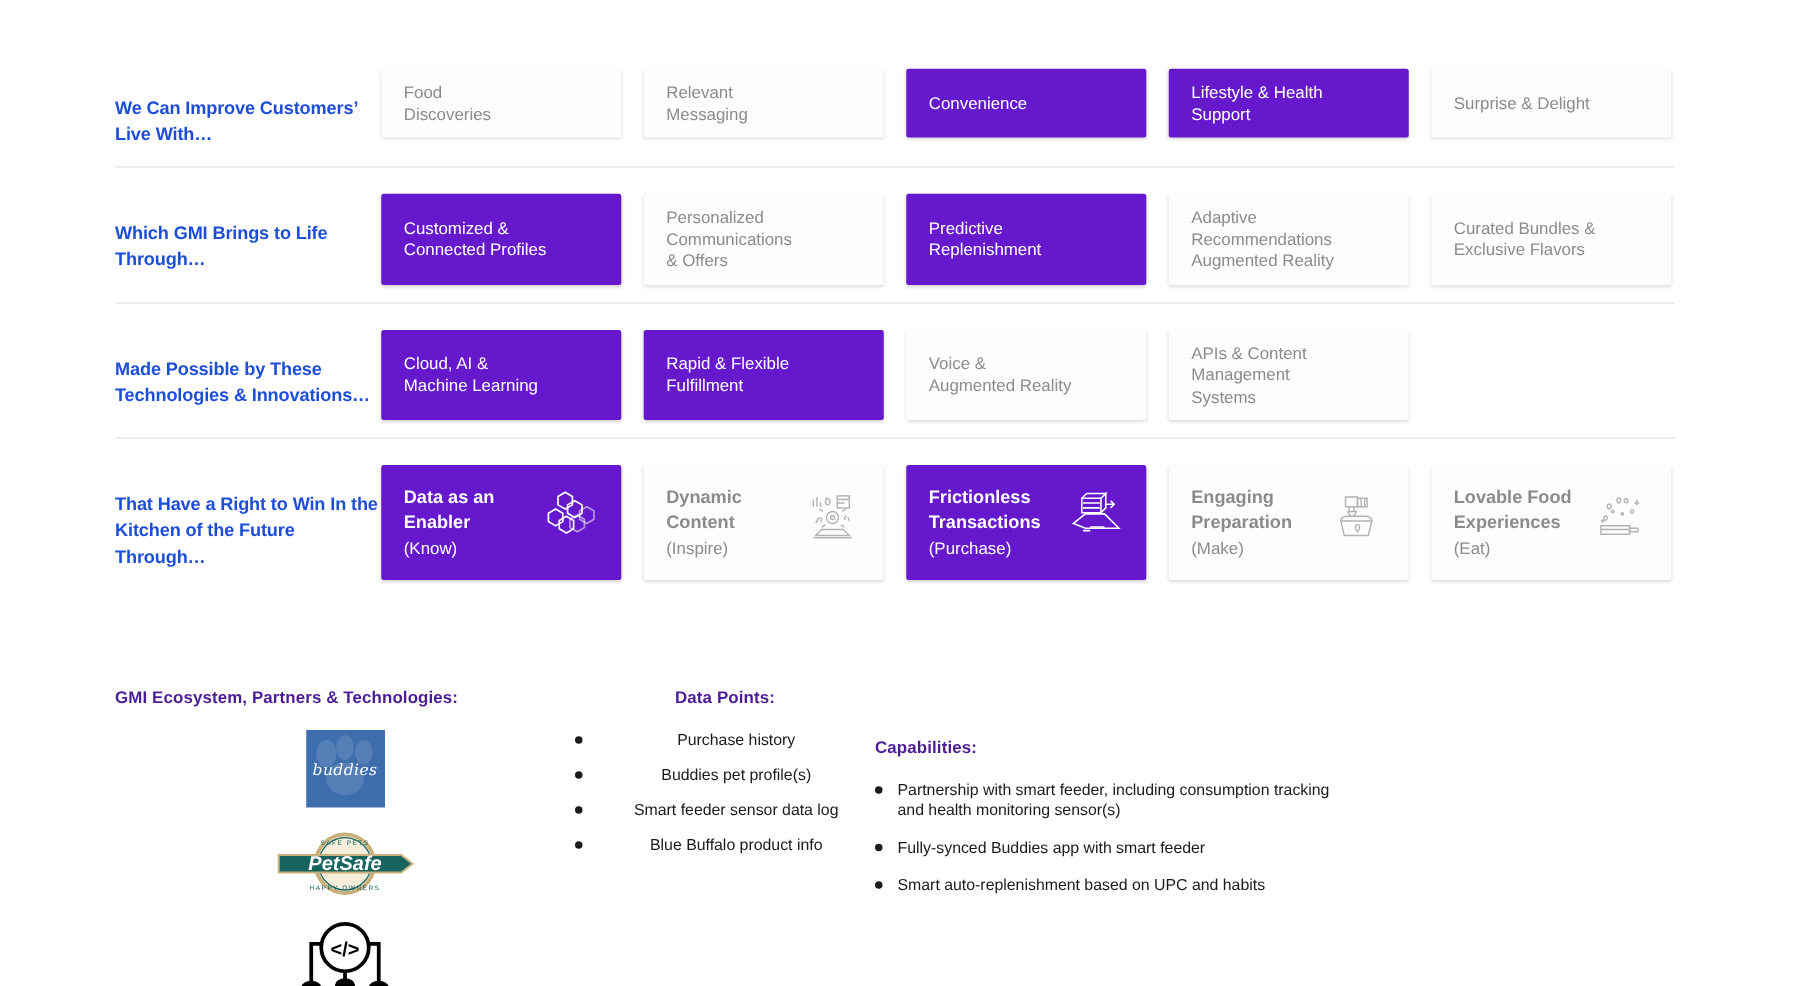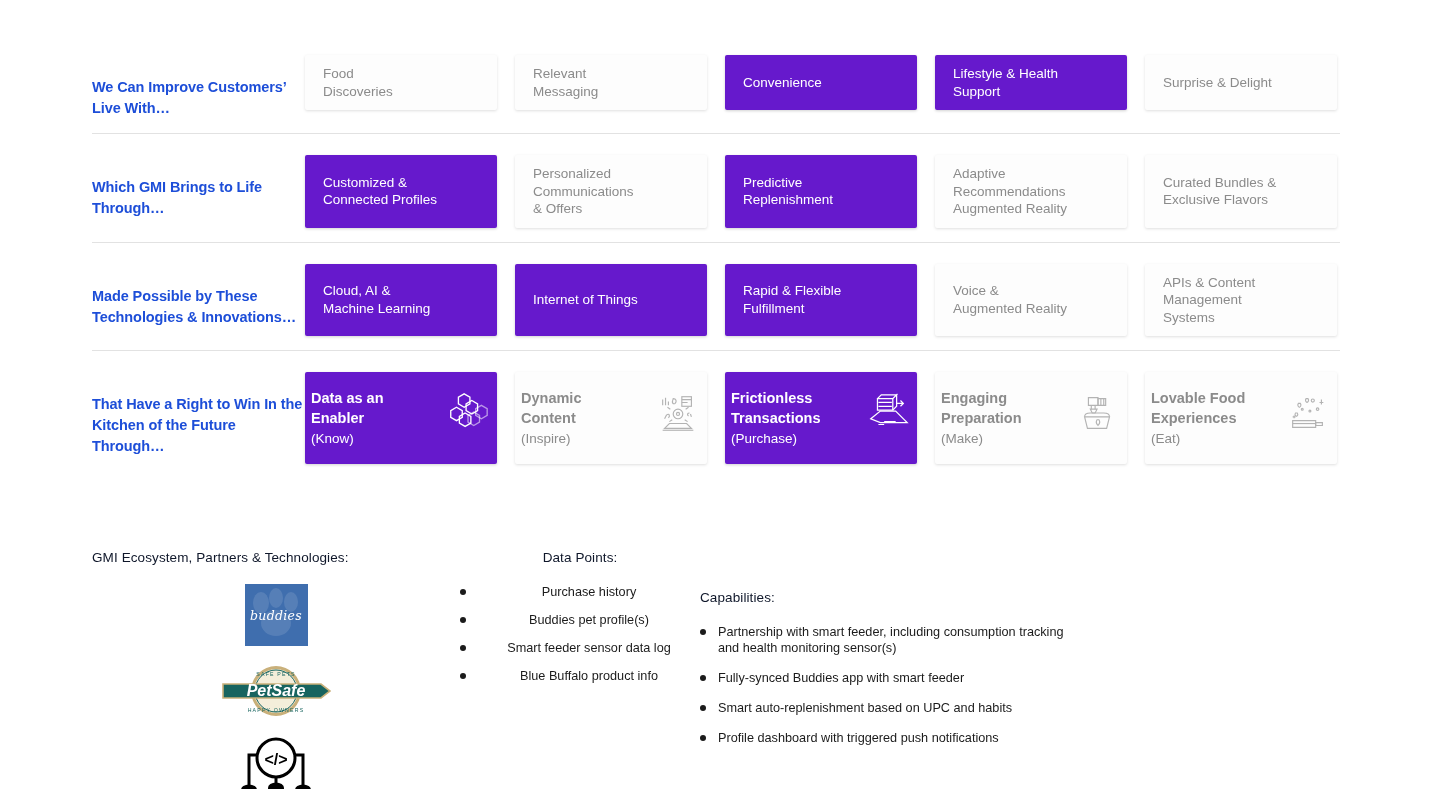--- a/index.html
+++ b/index.html
@@ -58,42 +58,42 @@
   .row-1 { padding-top: 7px; padding-bottom: 14px; }
   .row-1 .row-label { padding-top: 22px; }
   .row-2 { padding-top: 21px; padding-bottom: 14px; }
   .row-2 .row-label { padding-top: 22px; }
   .row-3 { padding-top: 21px; padding-bottom: 14px; }
   .row-3 .row-label { padding-top: 22px; }
   .row-4 { padding-top: 21px; padding-bottom: 14px; }
   .row-4 .row-label { padding-top: 22px; }
 
   
-  .row-4 .card { height: 92px; align-items: center; padding: 10px 6px; }
+  .row-4 .card { height: 92px; align-items: center; padding: 10px 18px; }
   .row-4 .card-inner {
     display: flex; align-items: center; justify-content: space-between;
     width: 100%;
   }
   .title-block { display: flex; flex-direction: column; }
   .t-main {
     font-size: 14.5px; font-weight: bold; line-height: 20.5px;
     color: #8b8b8b; white-space: pre-line;
   }
   .t-sub { font-size: 13.5px; line-height: 20px; color: #8b8b8b; }
   .card.on .t-main, .card.on .t-sub { color: #ffffff; }
   .card-icon { width: 46px; height: 46px; flex: 0 0 46px; align-self: flex-start; margin-top: 2px; }
   .card-icon svg { display: block; width: 100%; height: 100%; }
 
   
   .bottom { position: absolute; left: 92px; top: 550px; width: 1260px; display: flex; }
   .col-eco { width: 368px; flex: 0 0 368px; }
   .col-dp  { width: 240px; flex: 0 0 240px; text-align: center; }
   .col-cap { flex: 1; margin-top: 40px; }
   .col-head {
-    color: #0f172a; font-weight: normal; font-size: 13.5px;
+    color: #4c1d95; font-weight: bold; font-size: 13.5px;
     margin-bottom: 19px; letter-spacing: 0.1px;
   }
   .logos { display: flex; align-items: center; gap: 18px; flex-direction: column; }
 
   .logo-buddies {
     width: 63px; height: 62px; background: #3f6eae;
     position: relative; overflow: hidden;
   }
   .logo-buddies .paw {
     position: absolute; border-radius: 50%;
@@ -191,23 +191,20 @@
     </div>
 
     <div class="row row-3">
       <div class="row-label">Made Possible by These
 Technologies &amp;
 Innovations…</div>
       <div class="cards">
         <div class="card on">
           <span class="card-text">Cloud, AI &amp;
 Machine Learning</span>
-        </div>
-        <div class="card on">
-          <span class="card-text">Internet of Things</span>
         </div>
         <div class="card on">
           <span class="card-text">Rapid &amp; Flexible
 Fulfillment</span>
         </div>
         <div class="card off">
           <span class="card-text">Voice &amp;
 Augmented Reality</span>
         </div>
         <div class="card off">
@@ -393,18 +390,17 @@
         <li>Blue Buffalo product info</li>
       </ul>
     </div>
 
     <div class="col-cap">
       <div class="col-head">Capabilities:</div>
       <ul class="blist">
         <li style="max-width:384px">Partnership with smart feeder, including consumption tracking and health monitoring sensor(s)</li>
         <li>Fully-synced Buddies app with smart feeder</li>
         <li>Smart auto-replenishment based on UPC and habits</li>
-        <li>Profile dashboard with triggered push notifications</li>
       </ul>
     </div>
 
   </div>
 </div>
 
 </body></html>

